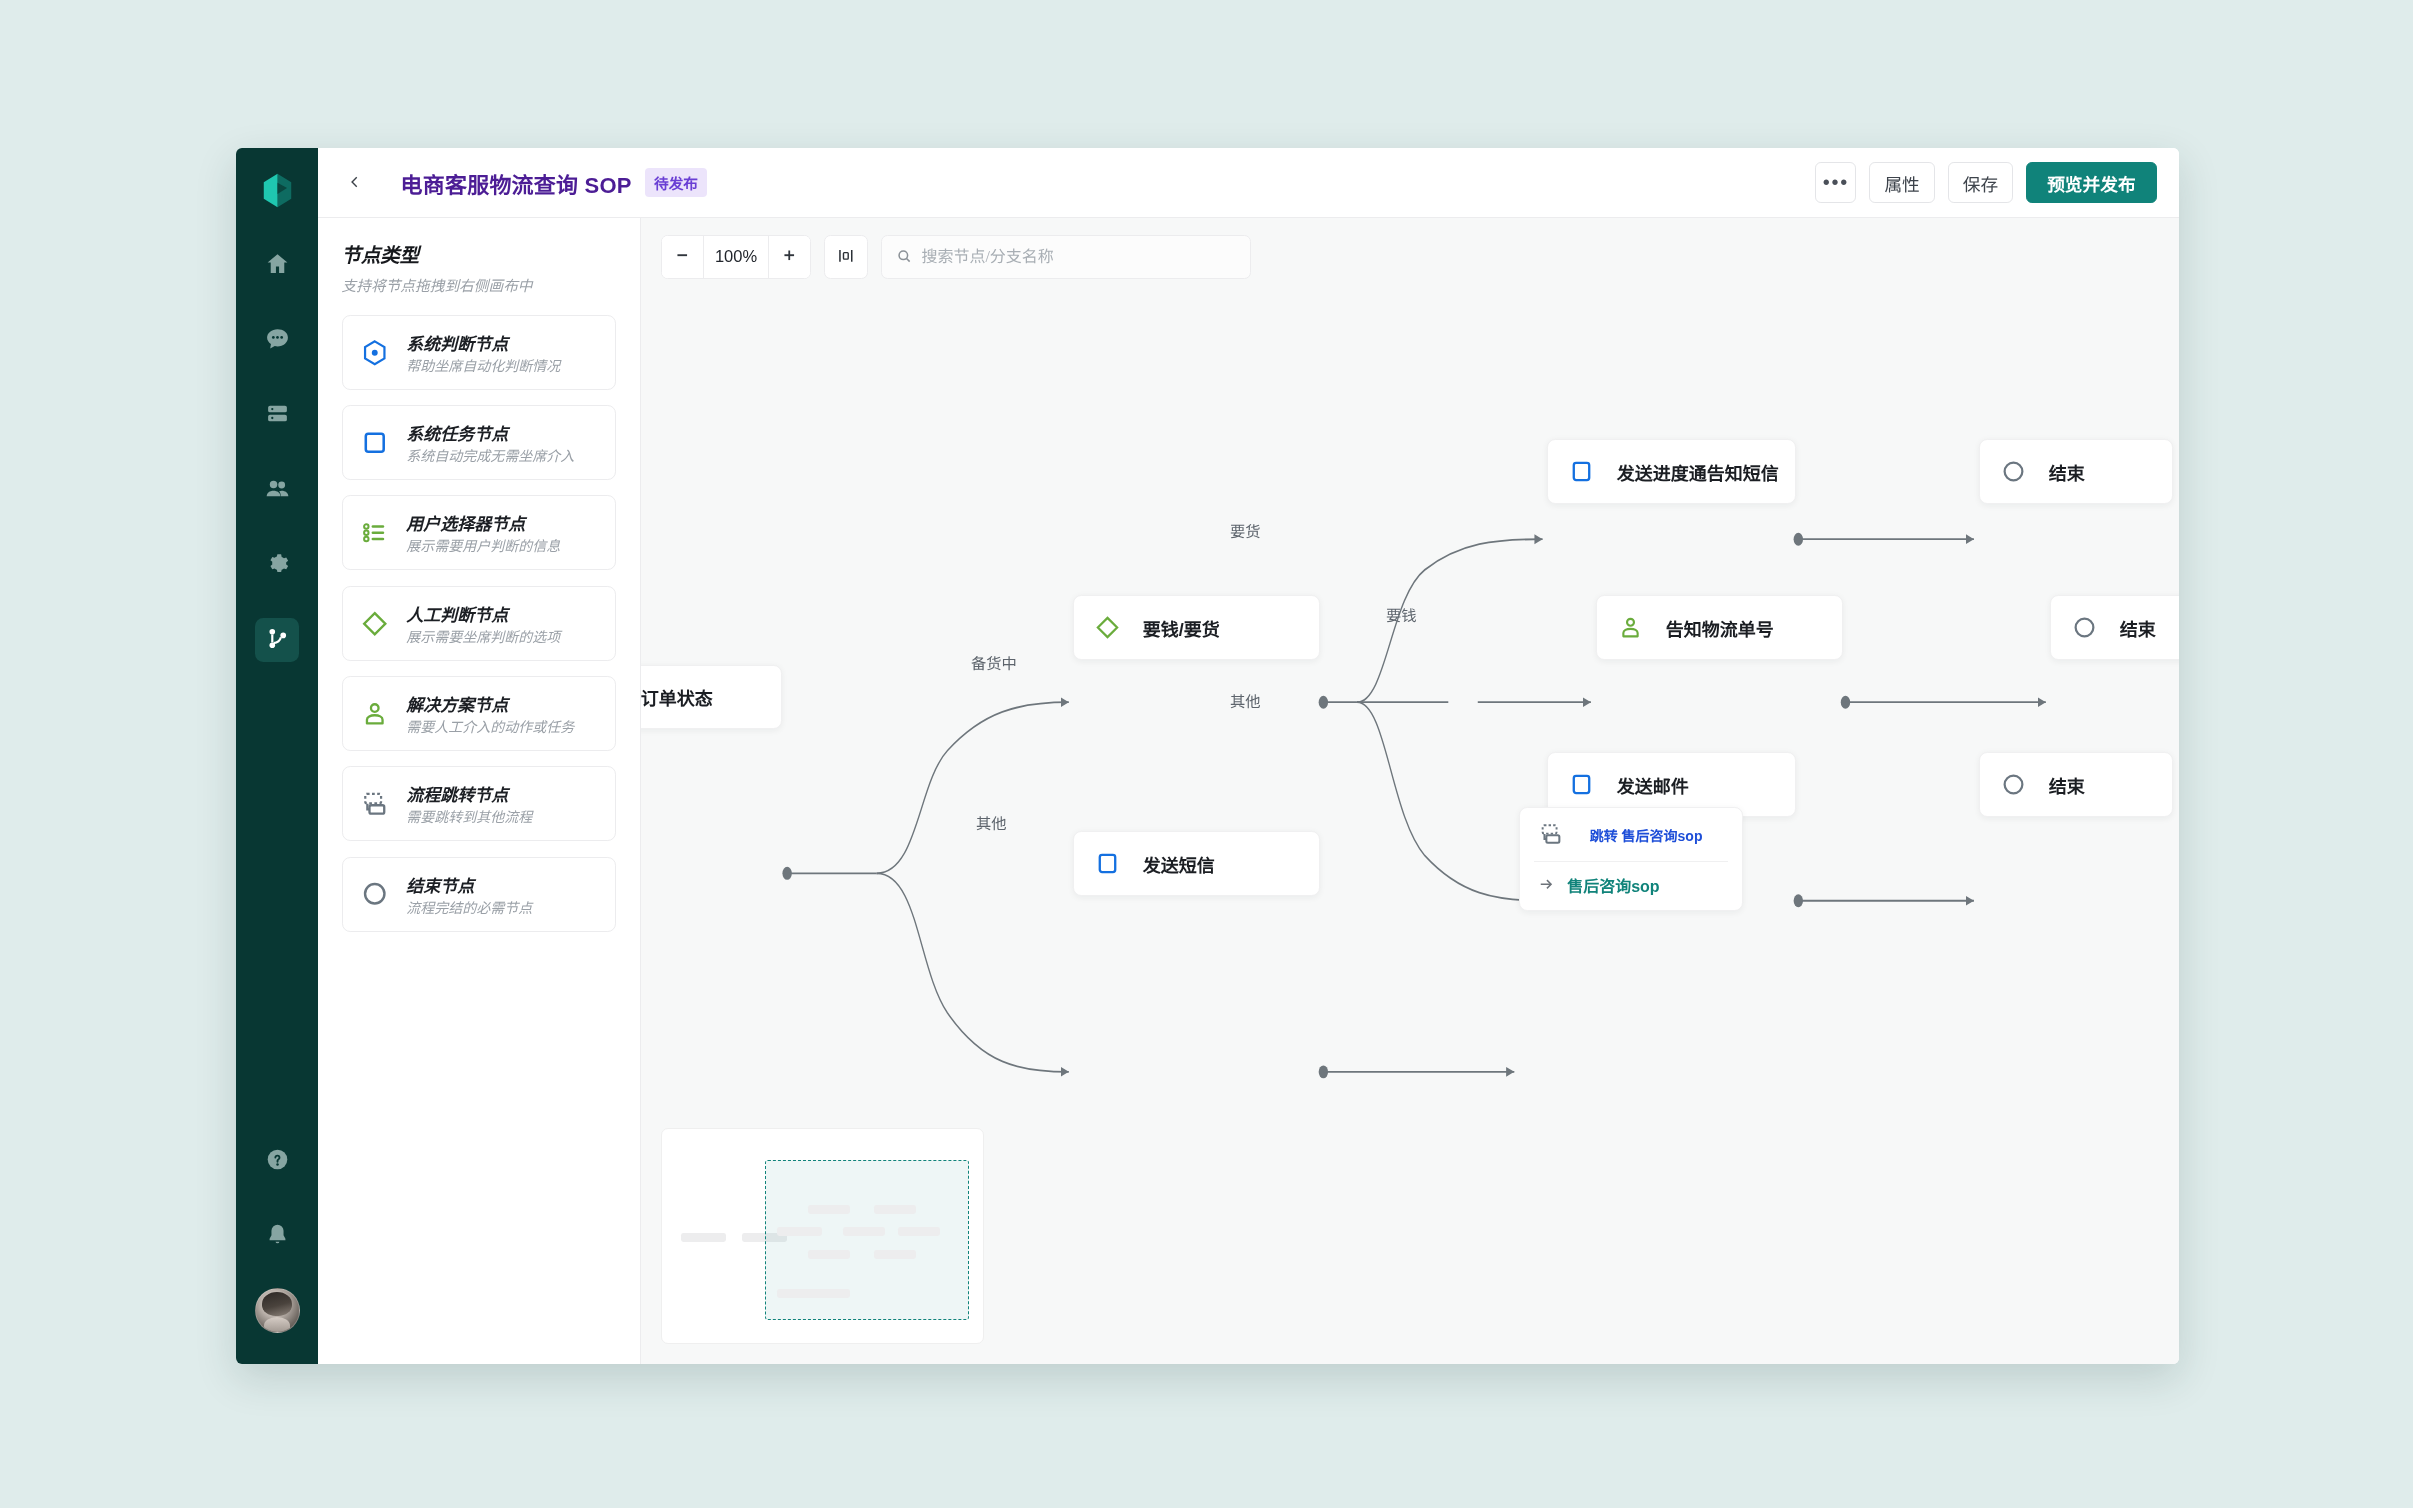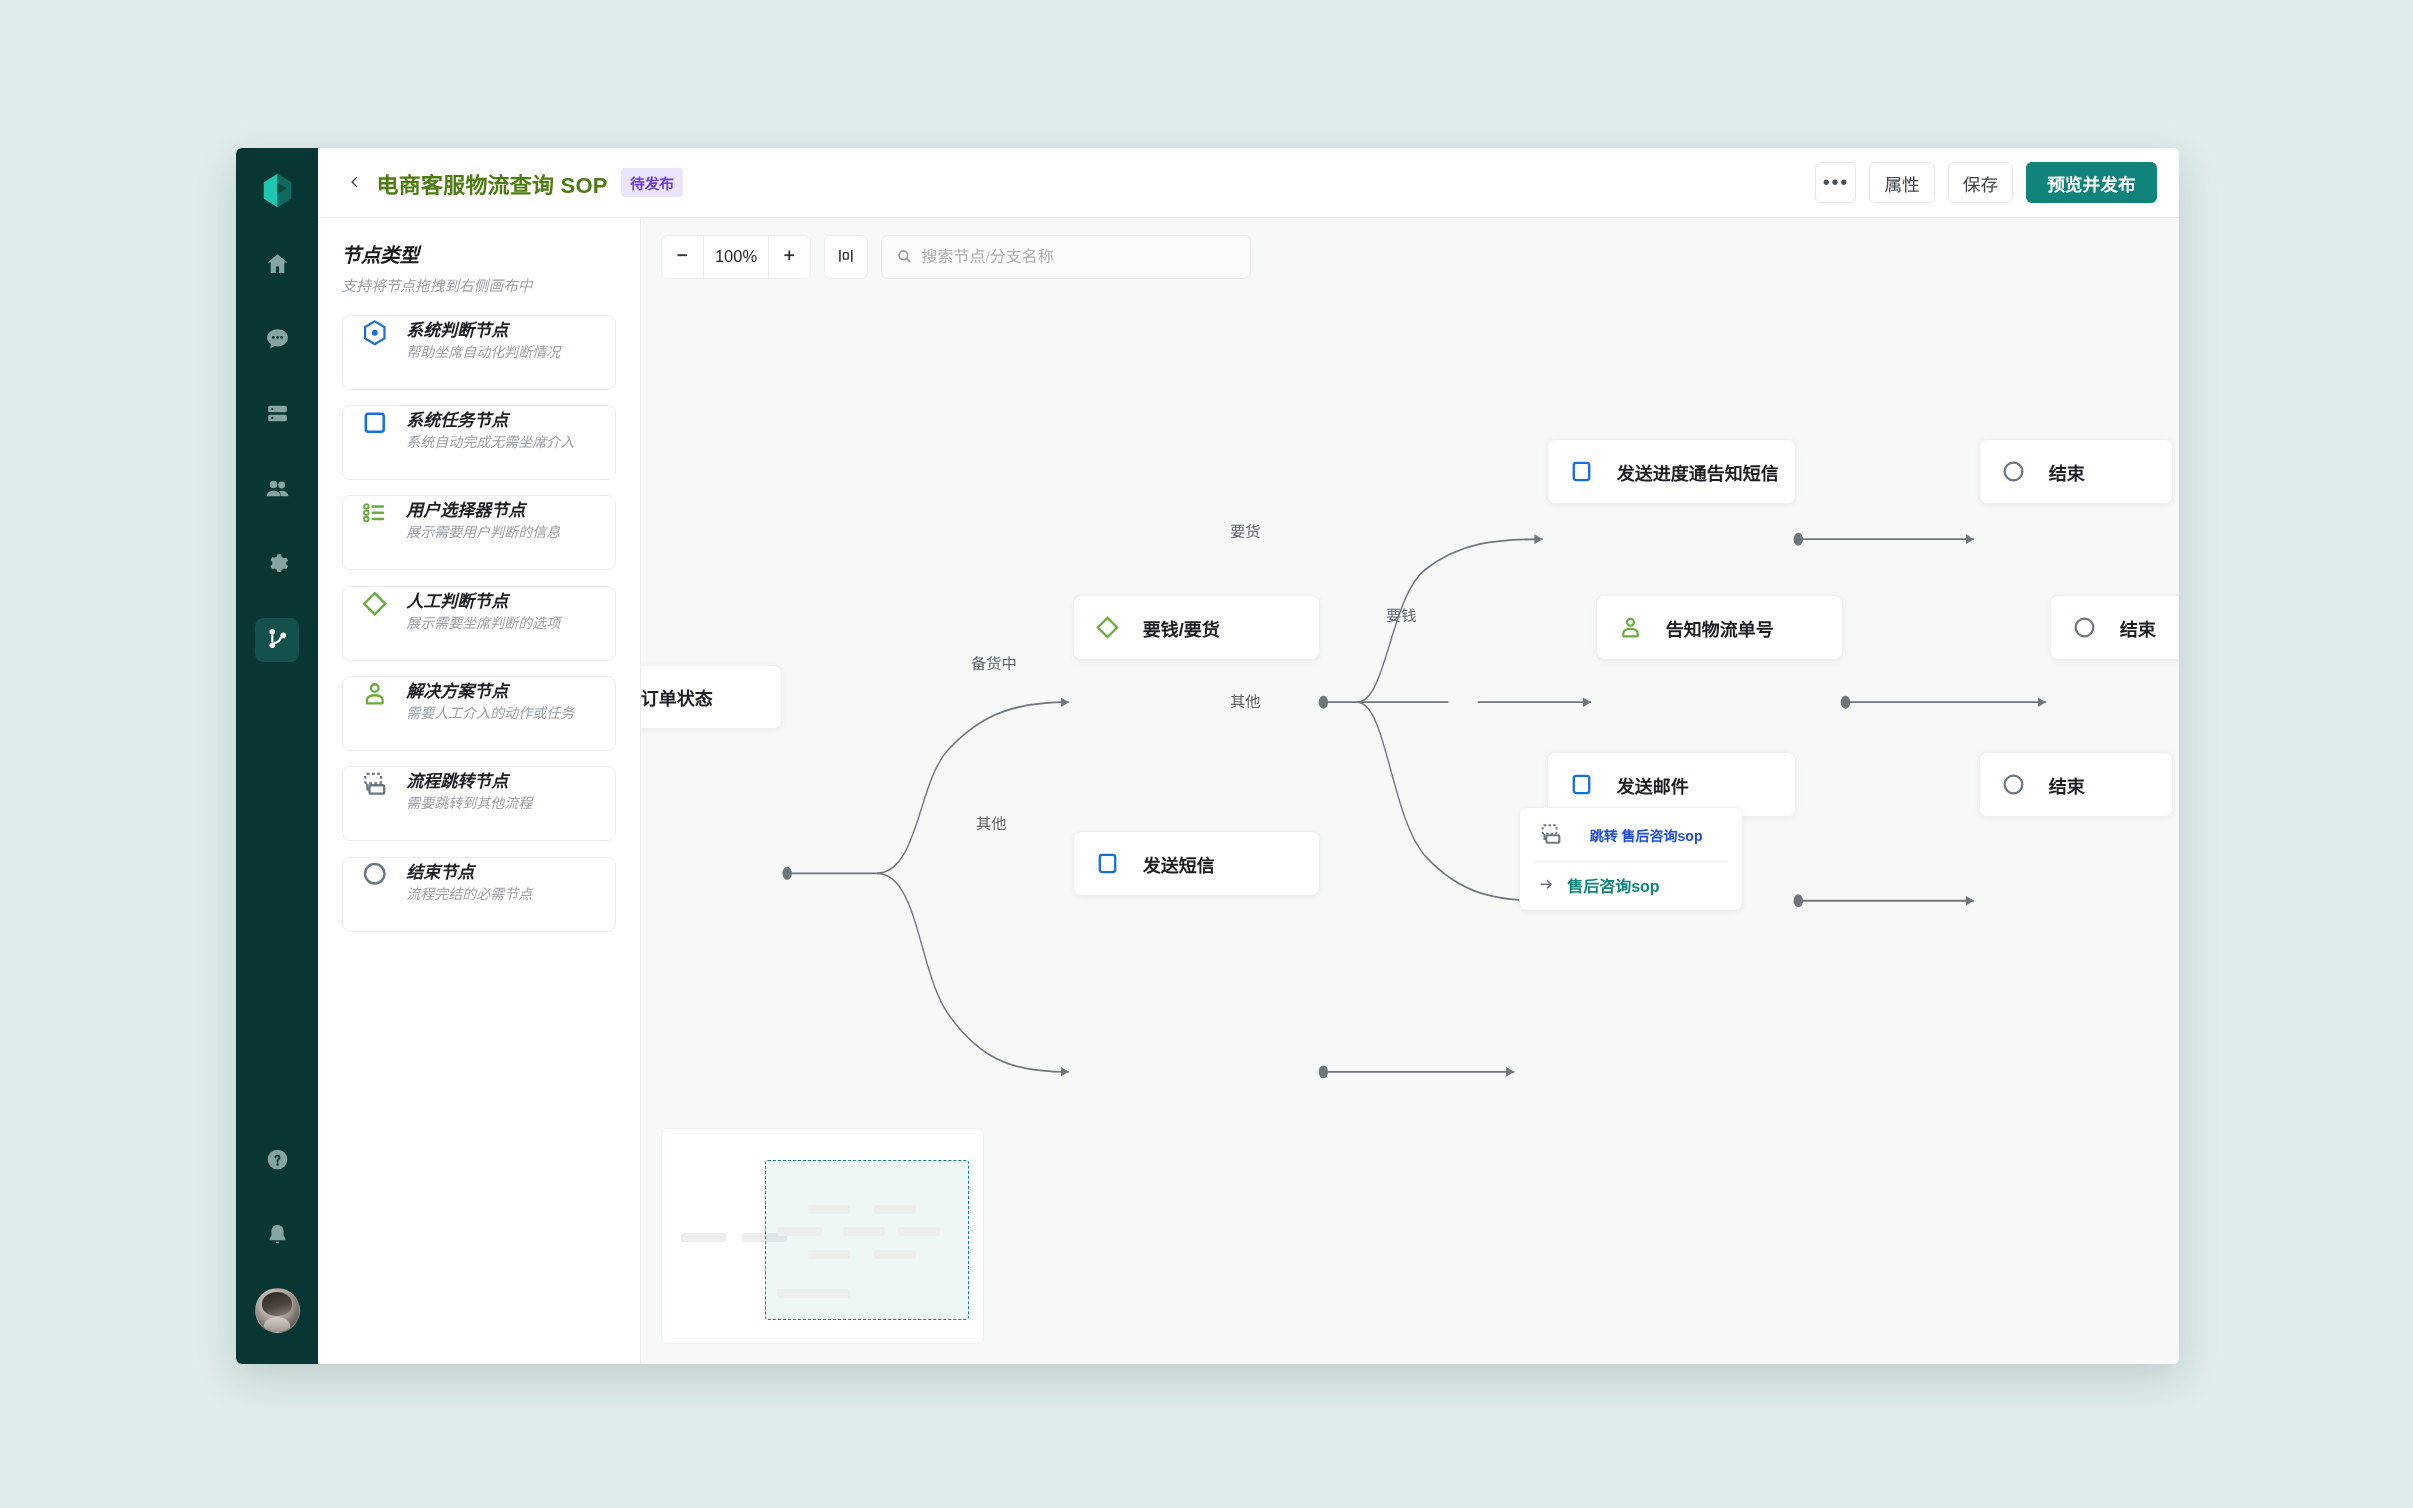--- a/index.html
+++ b/index.html
@@ -72,22 +72,22 @@
     padding: 0 22.4px 0 23.6px;
     border-bottom: 0.6px solid #ececee;
     background: #fff;
   }
   .back-btn {
     width: 27px; height: 27px; display:flex; align-items:center; justify-content:center;
     cursor: pointer; color: #2a2f36;
   }
   .back-btn svg { width: 14px; height: 14px; stroke: #3b4148; fill: none; stroke-width: 2.4; }
   .doc-title {
-    font-size: 22px; font-weight: 700; color: #4d7c0f;
-    margin-left: 8px; letter-spacing: 0.2px; white-space: nowrap;
+    font-size: 22px; font-weight: 700; color: #4c1d95;
+    margin-left: 32px; letter-spacing: 0.2px; white-space: nowrap;
   }
   .status-badge {
     margin-left: 13px;
     background: #ece4fb; color: #6a3fd4;
     font-size: 14.7px; font-weight: 600;
     padding: 4.1px 9.4px; border-radius: 4.1px; white-space: nowrap;
   }
   .header-spacer { flex: 1; }
   .hbtn {
     height: 41px; min-width: 41px;
@@ -115,21 +115,21 @@
     padding: 21px 23.6px 0 23.6px;
     overflow: hidden;
     font-style: italic;
   }
   .palette-title { font-size: 19.4px; font-weight: 700; color: #17191d; }
   .palette-sub { font-size: 14.7px; color: #9aa0a7; margin-top: 5.9px; }
   .palette-list { margin-top: 20px; display: flex; flex-direction: column; gap: 15.3px; }
   .node-card {
     border: 0.6px solid #ececee; border-radius: 8.2px;
     background: #fff; height: 75px;
-    display: flex; align-items: flex-start; gap: 15.3px;
+    display: flex; align-items: center; gap: 15.3px;
     padding: 0 15.3px; cursor: grab;
   }
   .node-card .ic { width: 33px; flex: 0 0 33px; height: 33px; display:flex; align-items:center; justify-content:center; }
   .node-card .txt { min-width: 0; }
   .node-card .nm { font-size: 17px; font-weight: 700; color: #1c1f24; white-space: nowrap; }
   .node-card .ds { font-size: 14px; color: #9aa0a7; margin-top: 4.1px; white-space: nowrap; }
 
   
   .canvas {
     flex: 1; position: relative; background: #f7f8f8; overflow: hidden;

